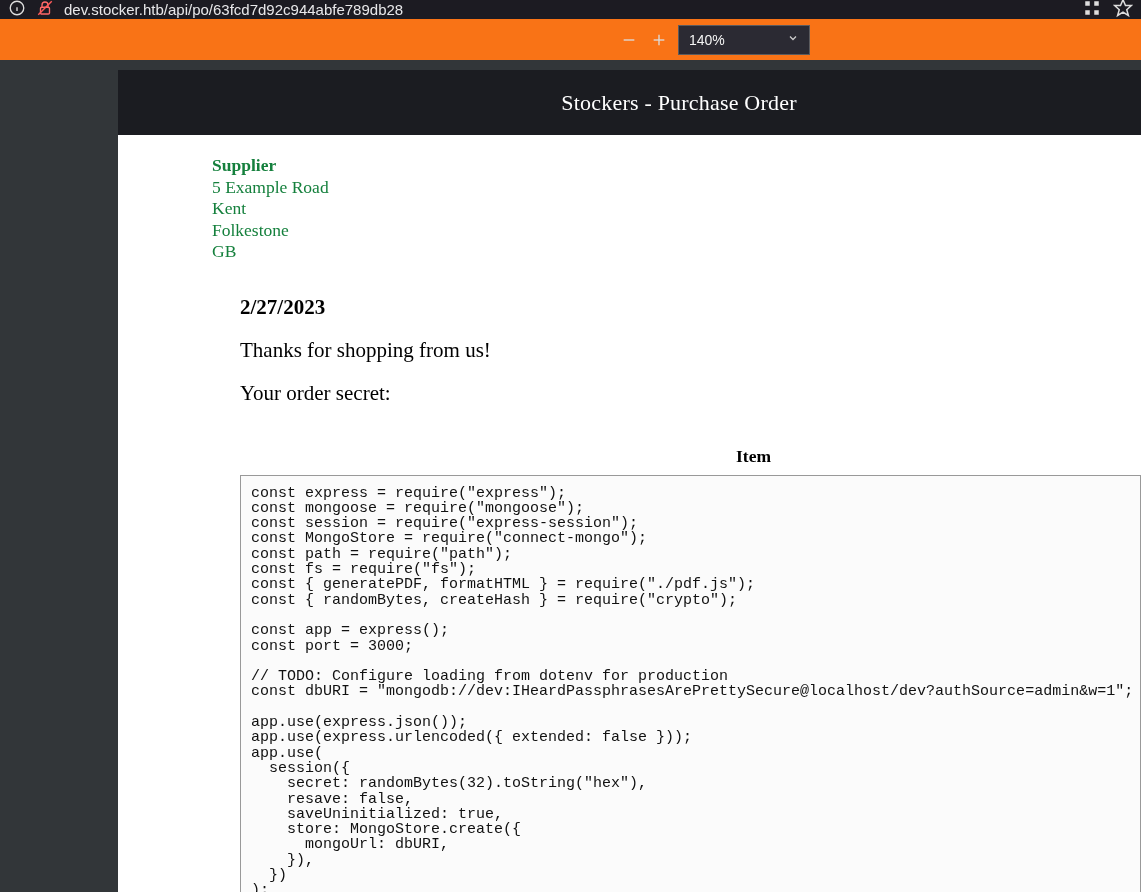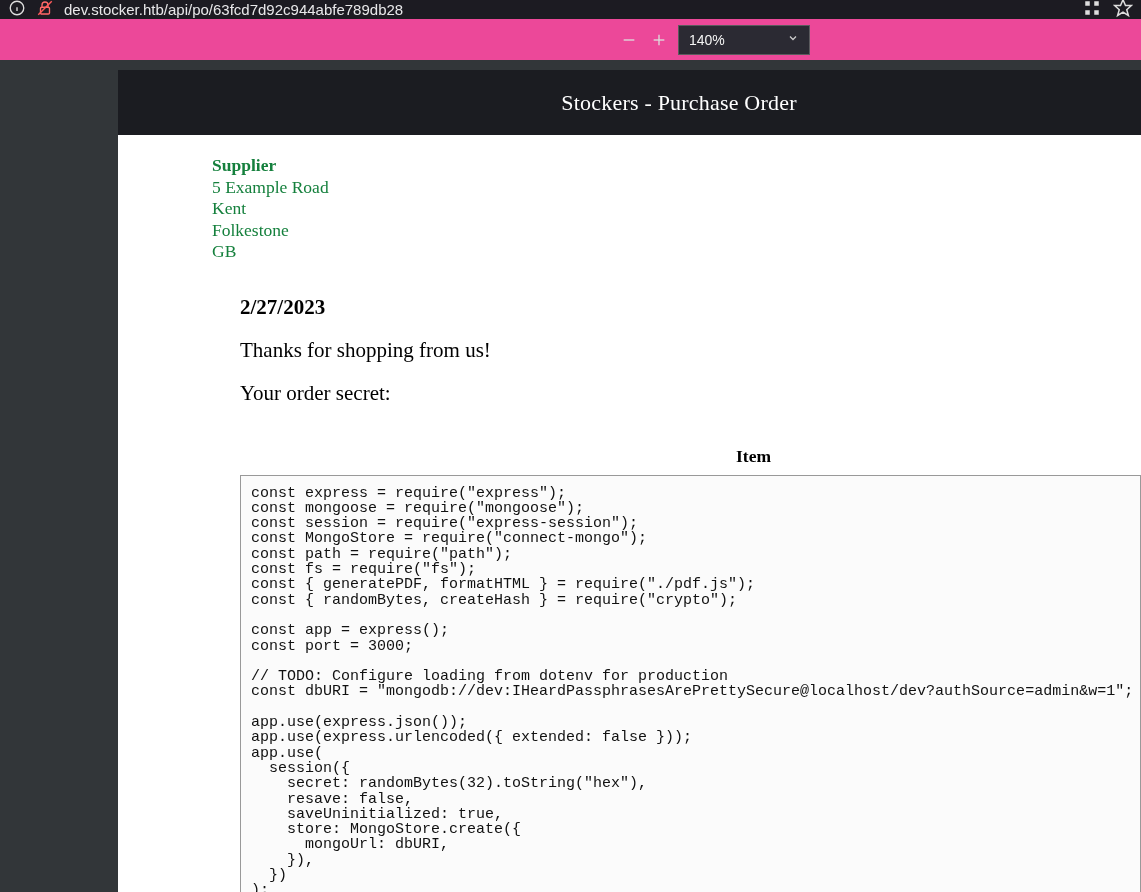--- a/index.html
+++ b/index.html
@@ -33,21 +33,21 @@
     }
     .url-right {
       margin-left: auto;
       display: flex;
       align-items: center;
       gap: 12px;
       color: #ddd;
     }
     .zoom-bar {
       height: 41px;
-      background: #ec4899;
+      background: #f97316;
       display: flex;
       align-items: center;
       padding-right: 16px;
       color: #f0f0f0;
       font-family: "Segoe UI", Arial, sans-serif;
       font-size: 14px;
     }
     .zoom-controls {
       margin-left: 614px;
       display: flex;

